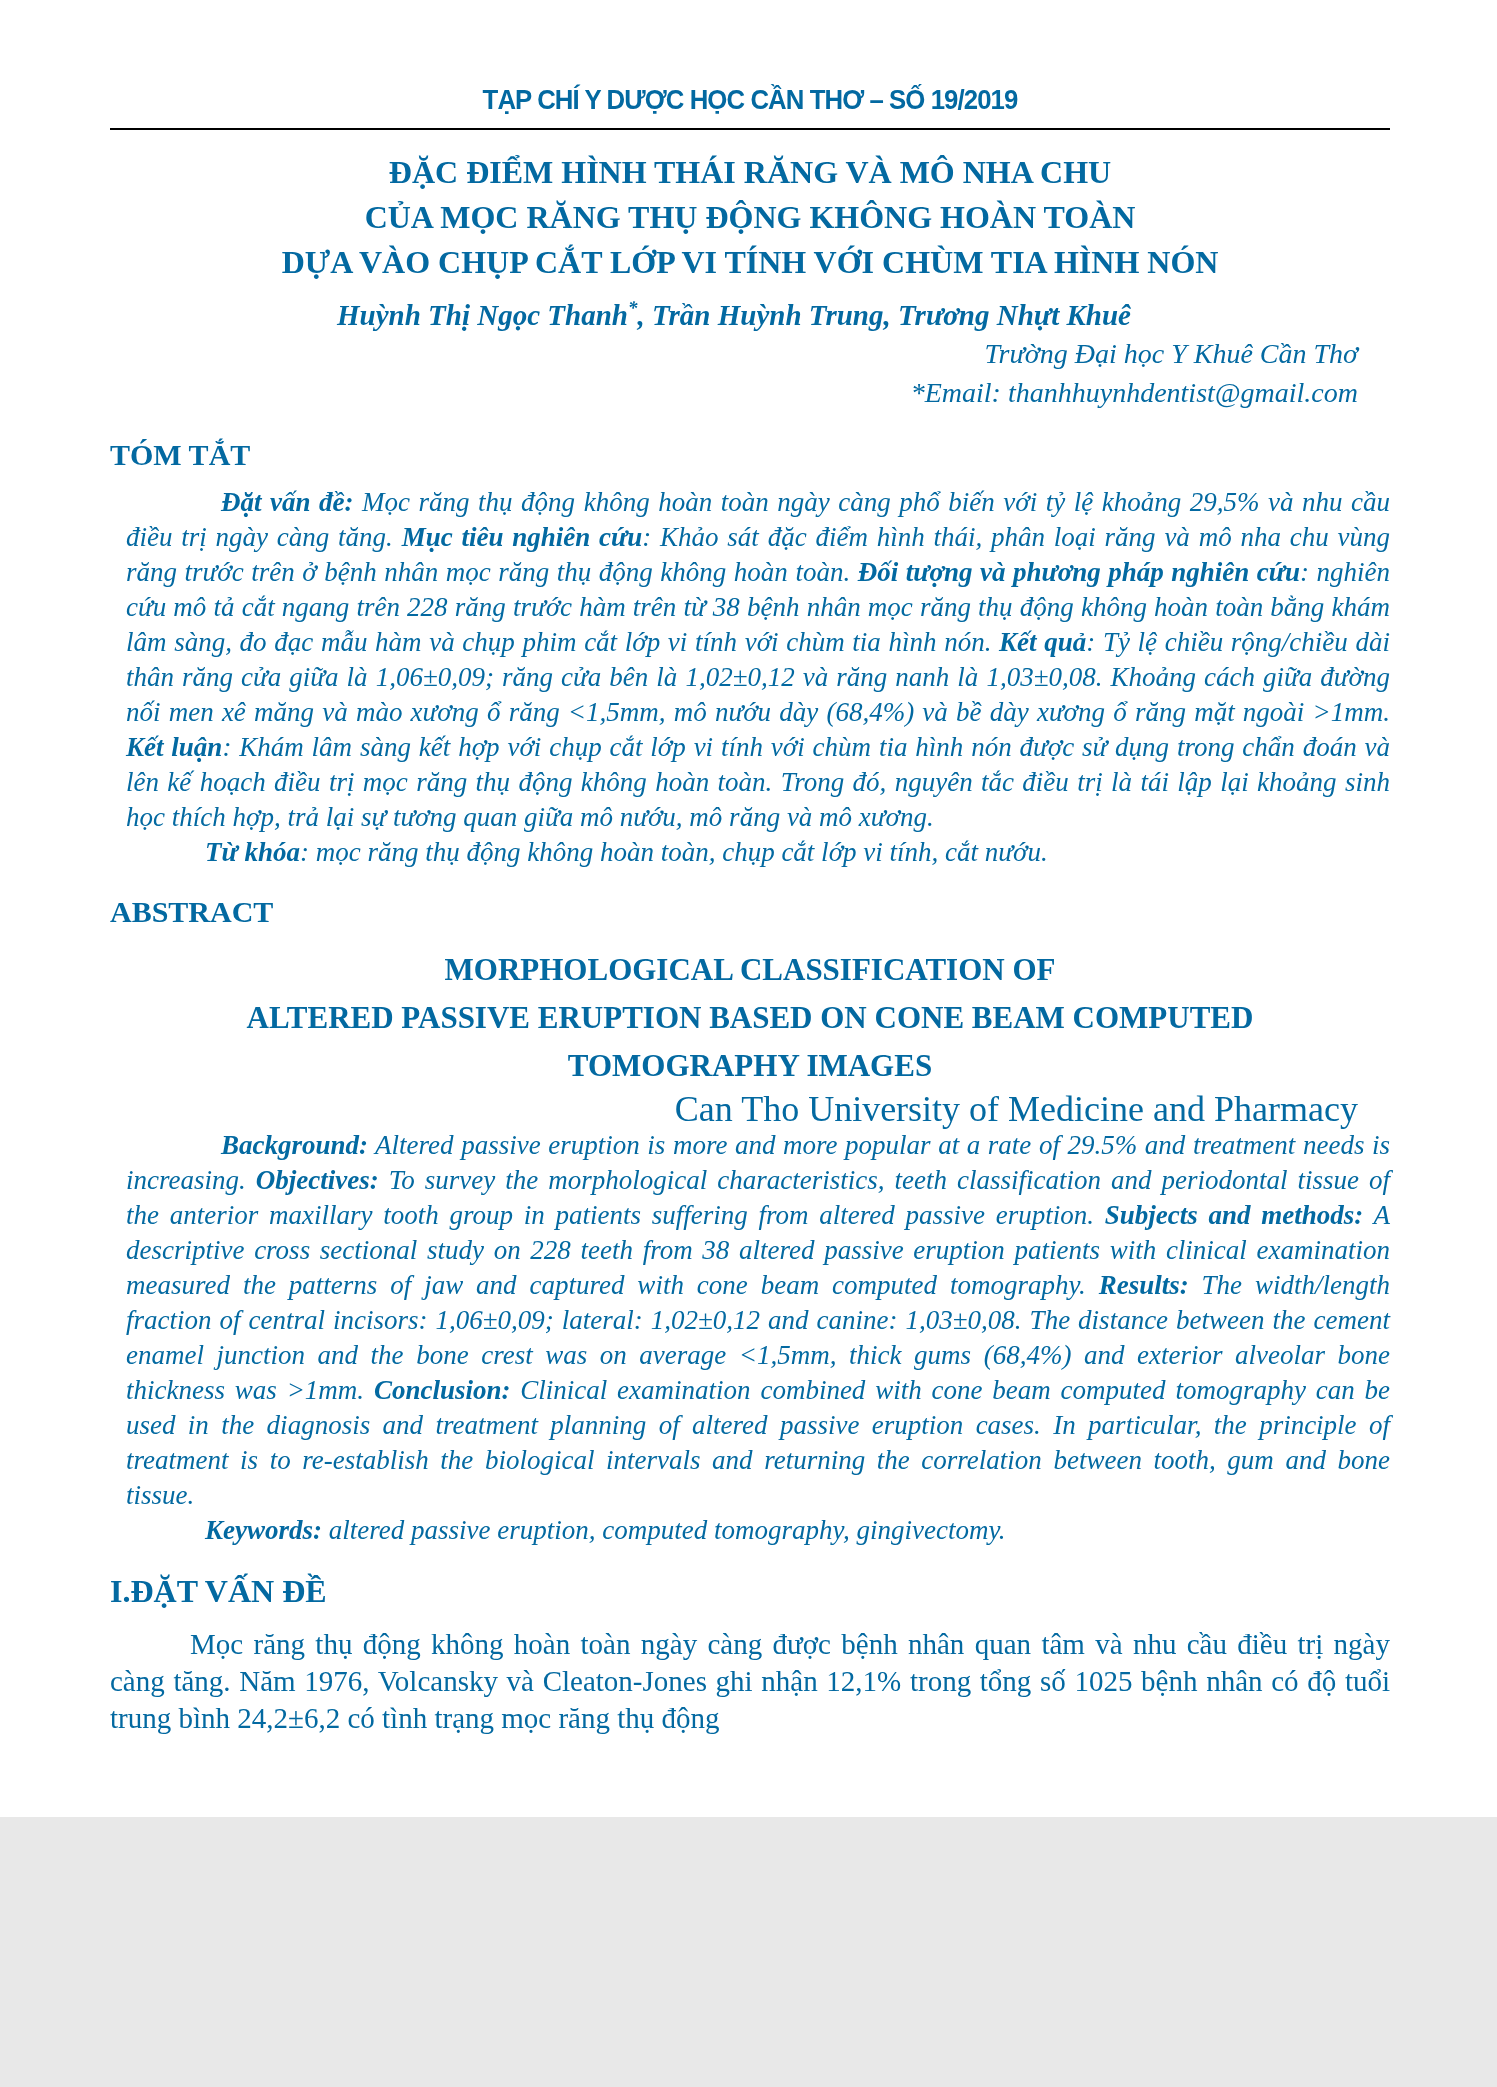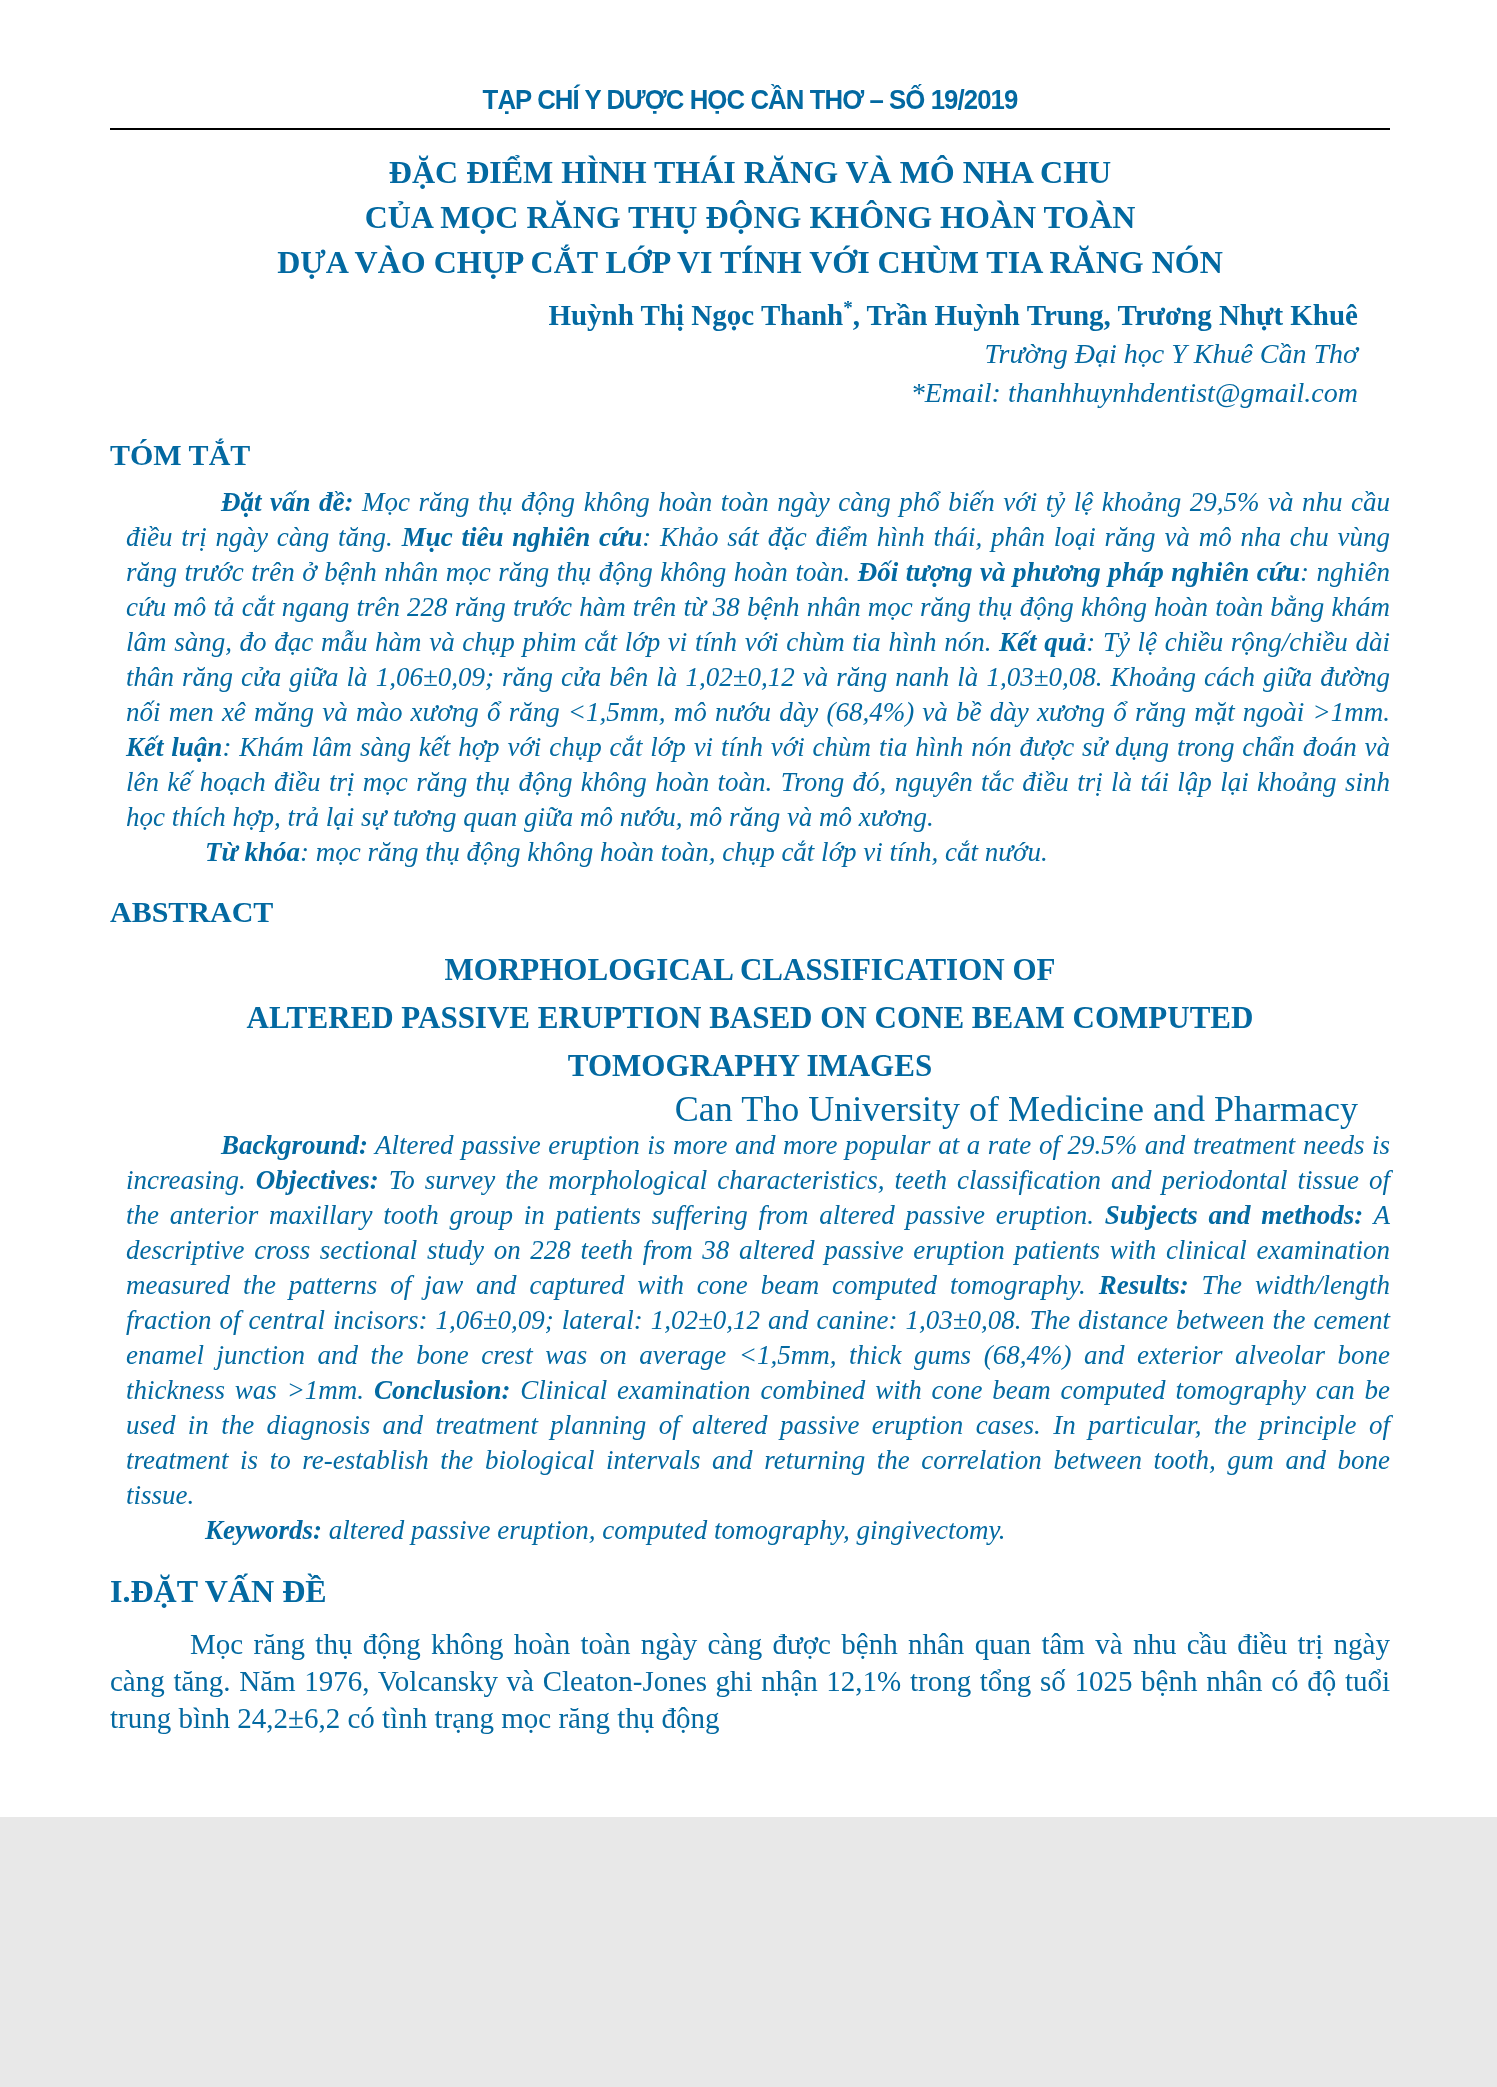--- a/index.html
+++ b/index.html
@@ -39,22 +39,24 @@
     margin: 20px 0 0 0;
     text-align: center;
     font-weight: bold;
     font-size: 32px;
     line-height: 45px;
   }
   .byline-block { text-align: right; padding-right: 32px; }
   .authors-line {
     margin-top: 3px;
     font-weight: bold;
+    font-style: italic;
     font-size: 29px;
     line-height: 40px;
+    text-align: center;
   }
   .authors-line sup { font-size: 19px; }
   .affiliation-line { font-style: italic; font-size: 28px; line-height: 38px; }
   .email-line { font-style: italic; font-size: 28px; line-height: 40px; }
 
   h2.section-heading {
     margin: 22px 0 0 0;
     font-weight: bold;
     font-size: 30px;
     line-height: 40px;
@@ -104,21 +106,21 @@
 
 <div class="page">
   <div class="content">
 
     <div class="journal-header">TẠP CHÍ Y DƯỢC HỌC CẦN THƠ – SỐ 19/2019</div>
     <hr class="header-rule">
 
     <h1 class="vn-title">
       <span>ĐẶC ĐIỂM HÌNH THÁI RĂNG VÀ MÔ NHA CHU</span><br>
       <span>CỦA MỌC RĂNG THỤ ĐỘNG KHÔNG HOÀN TOÀN</span><br>
-      <span>DỰA VÀO CHỤP CẮT LỚP VI TÍNH VỚI CHÙM TIA RĂNG NÓN</span>
+      <span>DỰA VÀO CHỤP CẮT LỚP VI TÍNH VỚI CHÙM TIA HÌNH NÓN</span>
     </h1>
 
     <div class="byline-block">
       <div class="authors-line"><span>Huỳnh Thị Ngọc Thanh</span><sup>*</sup><span>, Trần Huỳnh Trung, Trương Nhựt Khuê</span></div>
       <div class="affiliation-line">Trường Đại học Y Khuê Cần Thơ</div>
       <div class="email-line">*Email: thanhhuynhdentist@gmail.com</div>
     </div>
 
     <h2 class="section-heading">TÓM TẮT</h2>
 

